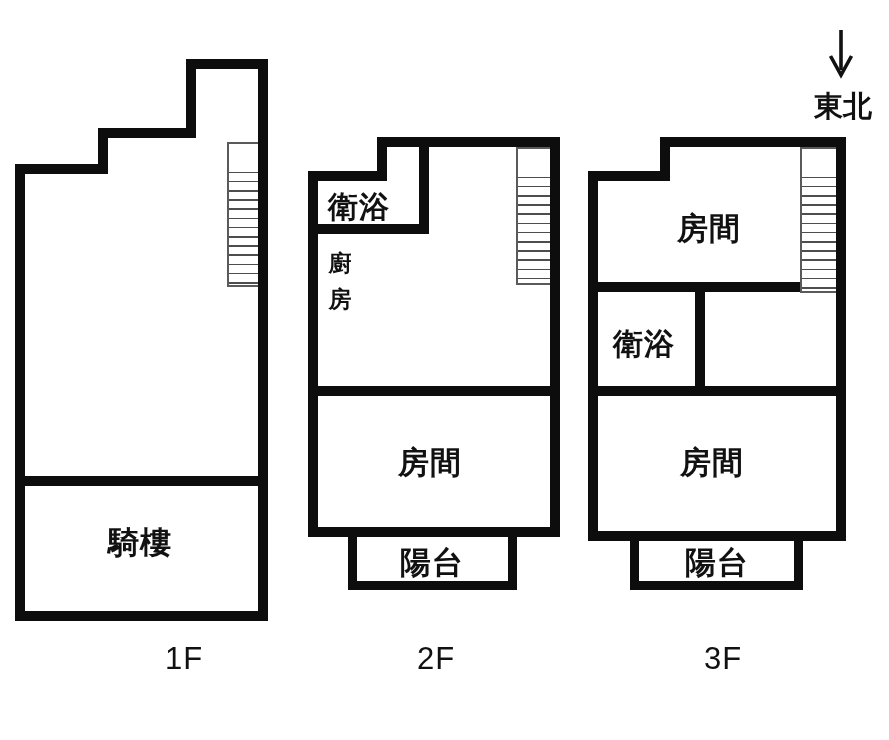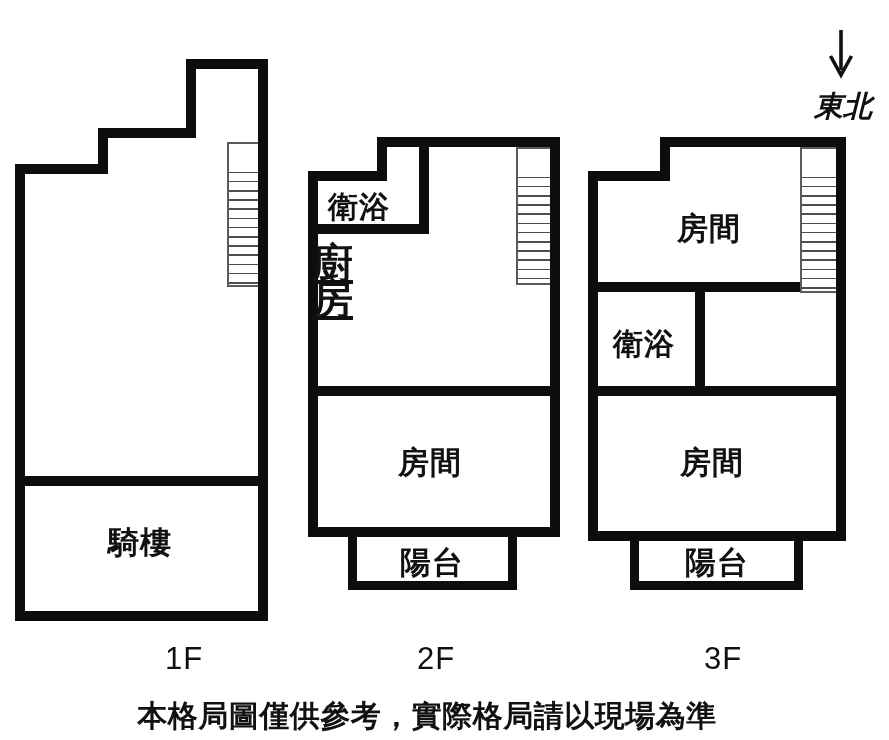--- a/index.html
+++ b/index.html
@@ -80,21 +80,21 @@
 <body>
 
 <div class="canvas">
 
   <div class="north-arrow" style="left:827px; top:28px; width:28px; height:52px;">
     <svg width="28" height="52" viewBox="0 0 28 52">
       <path d="M14 2 V42" stroke="#111" stroke-width="3.6" fill="none"></path>
       <path d="M3.5 28 L14 47 L24.5 28" stroke="#111" stroke-width="3.6" fill="none" stroke-linejoin="miter"></path>
     </svg>
   </div>
-  <div class="compass-label" style="left:843px; top:107px;font-style:italic;">東北</div>
+  <div class="compass-label" style="left:843px; top:107px;">東北</div>
 
   <div class="w" style="left:186px; top:59px;  width:82px;  height:10px;"></div>
   <div class="w" style="left:258px; top:59px;  width:10px;  height:562px;"></div>
   <div class="w" style="left:15px;  top:611px; width:253px; height:10px;"></div>
   <div class="w" style="left:15px;  top:164px; width:10px;  height:457px;"></div>
   <div class="w" style="left:186px; top:59px;  width:10px;  height:79px;"></div>
   <div class="w" style="left:98px;  top:128px; width:95px;  height:10px;"></div>
   <div class="w" style="left:98px;  top:128px; width:10px;  height:46px;"></div>
   <div class="w" style="left:15px;  top:164px; width:93px;  height:10px;"></div>
 
@@ -120,21 +120,21 @@
 
   <div class="stairs" style="left:516px; top:147px; width:34px; height:138px;">
     <div class="treads"></div>
   </div>
 
   <div class="w" style="left:348px; top:537px; width:9px;   height:53px;"></div>
   <div class="w" style="left:508px; top:537px; width:9px;   height:53px;"></div>
   <div class="w" style="left:348px; top:581px; width:169px; height:9px;"></div>
 
   <div class="room-label" style="left:359px; top:207px; font-size:30px;">衛浴</div>
-  <div class="vlabel" style="left:312px; top:245px; font-size:41px; line-height:36px;text-decoration:underline;">廚房</div>
+  <div class="vlabel" style="left:322px; top:245px; font-size:23px; line-height:36px;">廚房</div>
   <div class="room-label" style="left:430px; top:462px;">房間</div>
   <div class="room-label" style="left:432px; top:562px;">陽台</div>
   <div class="floor-label" style="left:436px; top:659px;">2F</div>
 
   <div class="w" style="left:660px; top:137px; width:186px; height:10px;"></div>
   <div class="w" style="left:660px; top:137px; width:10px;  height:44px;"></div>
   <div class="w" style="left:588px; top:171px; width:81px;  height:10px;"></div>
   <div class="w" style="left:588px; top:171px; width:10px;  height:370px;"></div>
   <div class="w" style="left:836px; top:137px; width:10px;  height:404px;"></div>
   <div class="w" style="left:588px; top:531px; width:258px; height:10px;"></div>
@@ -150,15 +150,14 @@
   <div class="w" style="left:630px; top:541px; width:9px;   height:49px;"></div>
   <div class="w" style="left:794px; top:541px; width:9px;   height:49px;"></div>
   <div class="w" style="left:630px; top:581px; width:173px; height:9px;"></div>
 
   <div class="room-label" style="left:709px; top:228px;">房間</div>
   <div class="room-label" style="left:644px; top:344px; font-size:30px;">衛浴</div>
   <div class="room-label" style="left:712px; top:462px;">房間</div>
   <div class="room-label" style="left:717px; top:562px;">陽台</div>
   <div class="floor-label" style="left:723px; top:659px;text-align:center;">3F</div>
 
-  <div class="disclaimer" style="left:427px; top:716px;">本格局圖僅供參考，實際格局請以現場為準</div>
 
 </div>
 
 </body></html>

